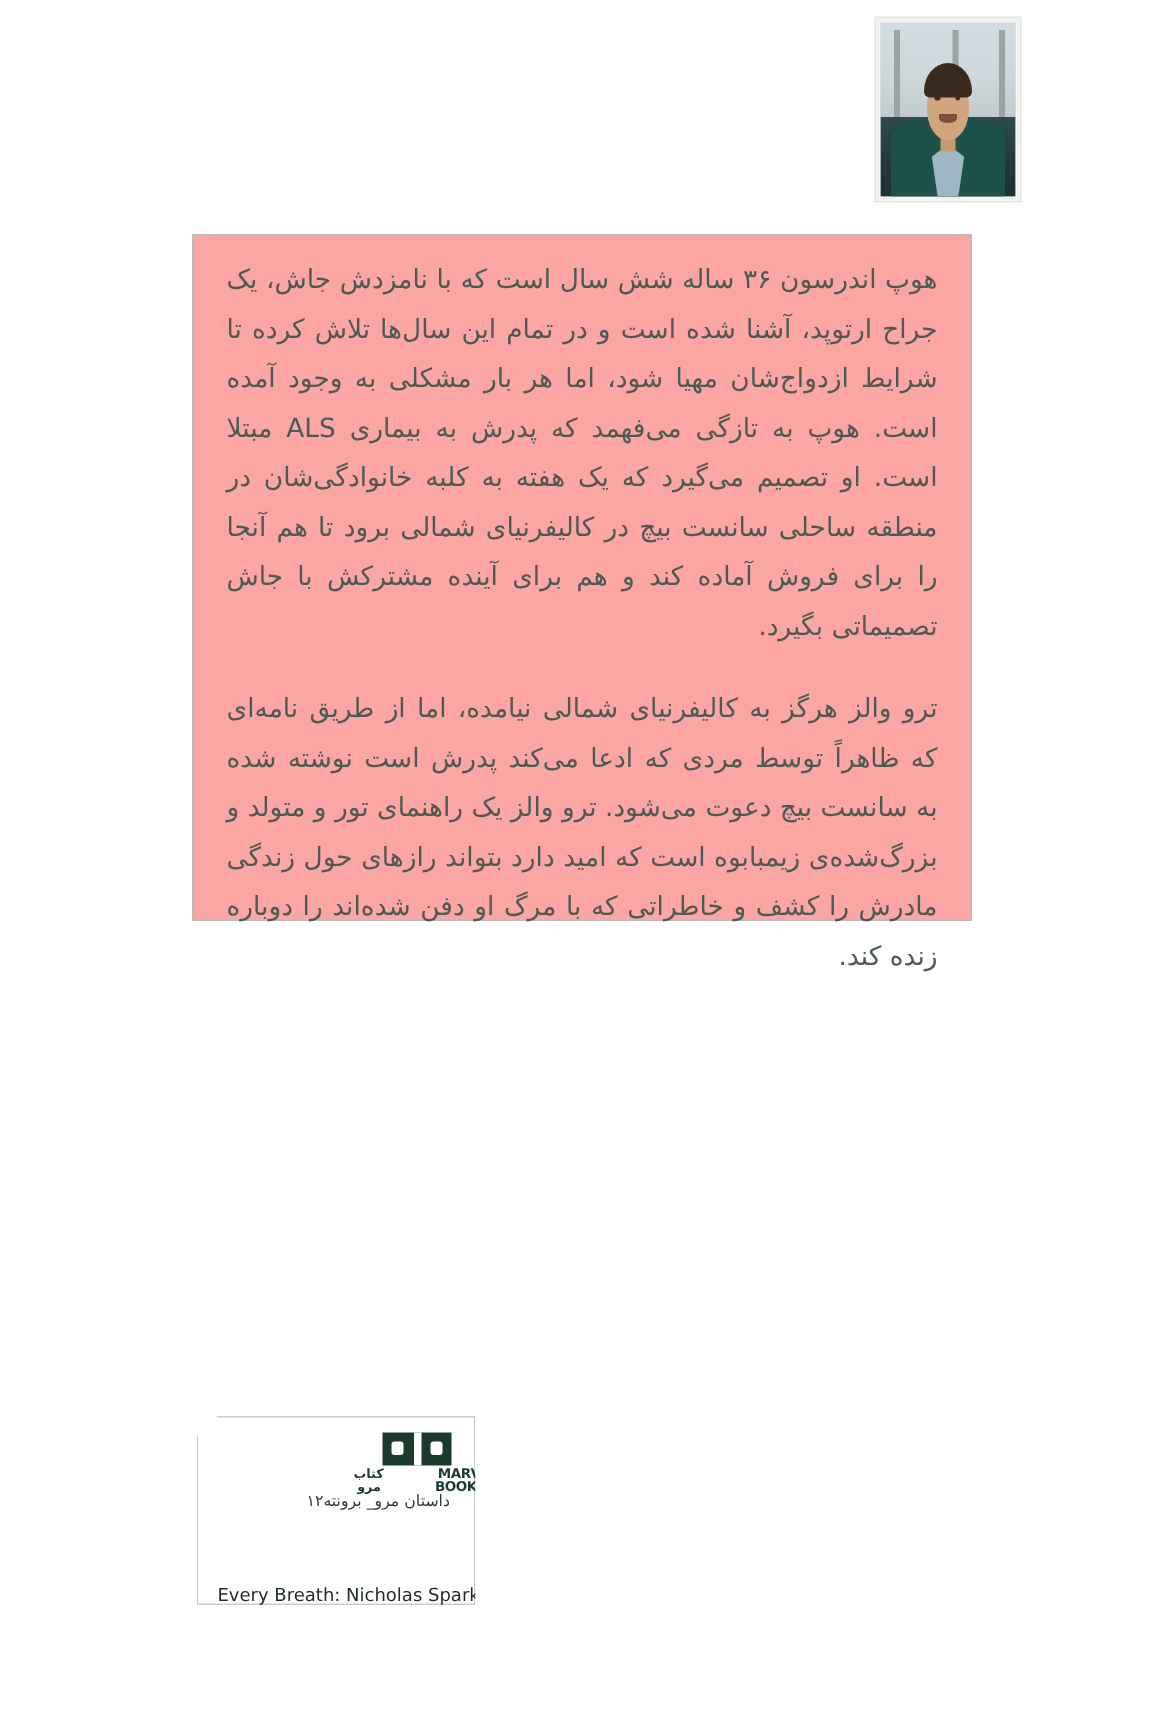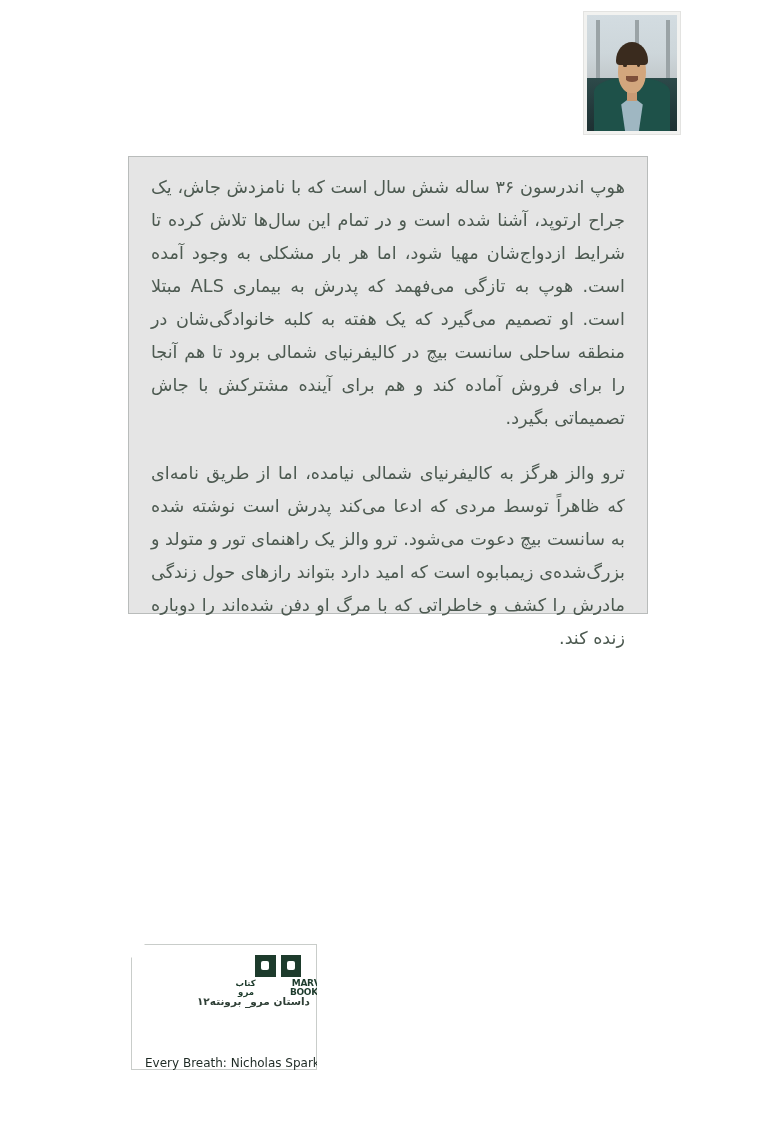--- a/index.html
+++ b/index.html
@@ -88,21 +88,21 @@
 
   
   #blurb-box {
     position: absolute;
     left: 128px;
     top: 156px;
     width: 520px;
     height: 458px;
     box-sizing: border-box;
     border: 1px solid #b9bcbb;
-    background: #e5e5e5;
+    background: #fca5a5;
   }
   #blurb-body {
     padding: 14px 22px 0 22px;
   }
   .blurb-para {
     direction: rtl;
     text-align: justify;
     unicode-bidi: plaintext;
     color: #4d5a51;
     font-family: "DejaVu Sans", sans-serif;
@@ -218,28 +218,27 @@
   .logo-en {
     font-family: "DejaVu Sans", sans-serif;
     font-size: 9px;
     font-weight: bold;
     color: #1d3b2c;
     letter-spacing: -0.3px;
     margin-left: 33px;
   }
   #series-line {
     position: absolute;
-    right: 6px;
+    right: 16px;
     top: 50px;
     direction: rtl;
     font-family: "DejaVu Sans", sans-serif;
     font-size: 10.5px;
     color: #2f3f36;
     white-space: nowrap;
-    font-weight: bold;
   }
 </style>
 </head>
 <body>
 
 <div id="author-photo-frame">
   <div id="author-photo">
     <div class="ph-sky"></div>
     <div class="ph-pole p1"></div>
     <div class="ph-pole p2"></div>

